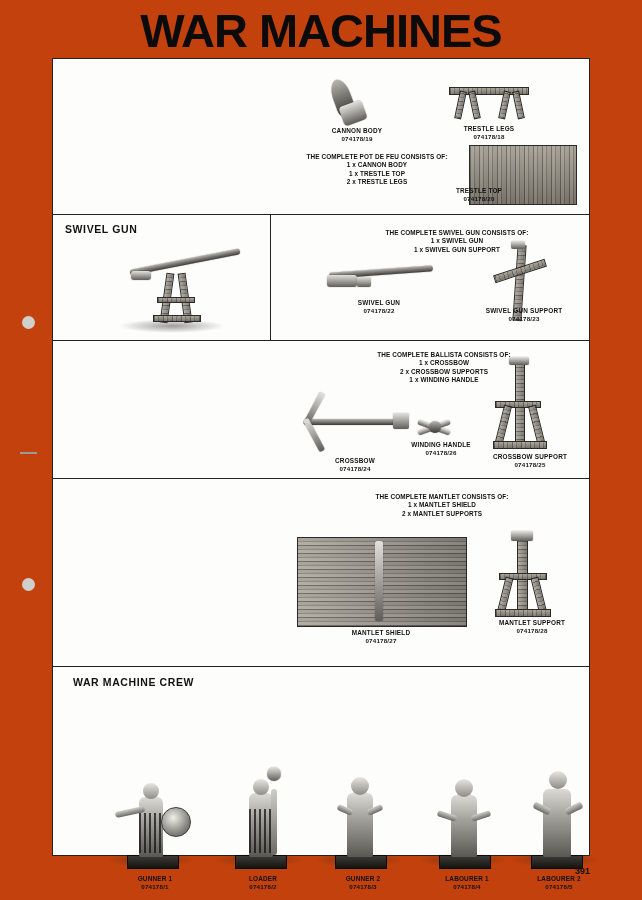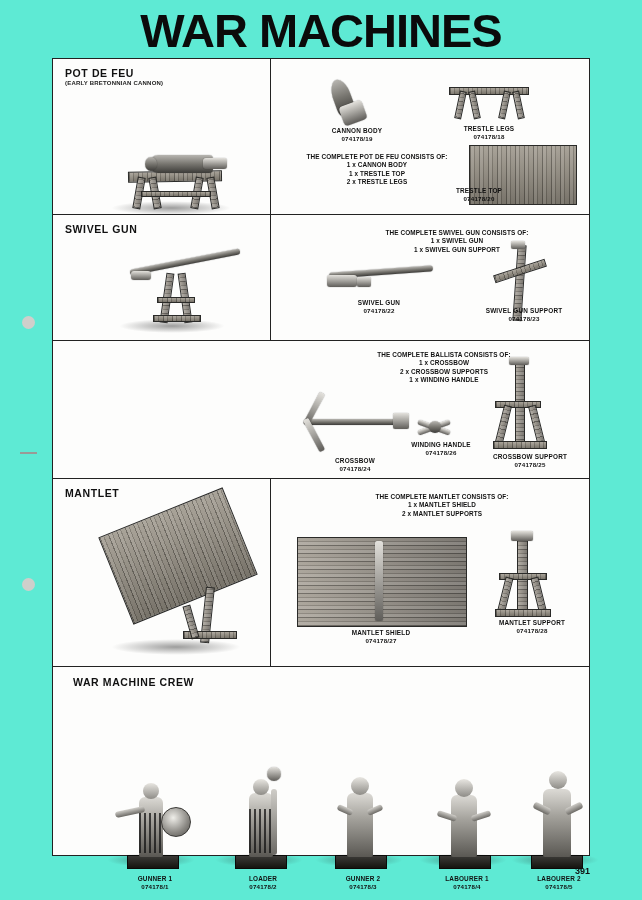--- a/index.html
+++ b/index.html
@@ -14,21 +14,21 @@
     font-family: "Liberation Sans", sans-serif;
     color: #111;
     overflow: hidden;
   }
 
   .page {
     position: absolute;
     left: 0; top: 0;
     width: 642px;
     height: 900px;
-    background: #5eead4;
+    background: #c2410c;
   }
 
   
   .title {
     position: absolute;
     left: 0;
     top: 6px;
     width: 642px;
     text-align: center;
     font-family: "Liberation Sans", sans-serif;
@@ -221,40 +221,20 @@
 
   <div class="hole" style="left:22px; top:316px; width:13px; height:13px;"></div>
   <div class="tick" style="left:20px; top:452px; width:17px; height:2px;"></div>
   <div class="hole" style="left:22px; top:578px; width:13px; height:13px;"></div>
 
   <div class="title">WAR MACHINES</div>
 
   <div class="grid">
 
     <div class="row" style="top:0; height:156px;">
-      <div class="cell-left">
-        <div class="sec-label">POT DE FEU</div>
-        <div class="sec-sub">(EARLY BRETONNIAN CANNON)</div>
-
-        <div>
-          <div class="shadow" style="left:58px; top:142px; width:120px; height:14px;"></div>
-
-          <div class="ph wood" style="left:75px; top:112px; width:92px; height:9px; transform:rotate(-1deg);"></div>
-
-          <div class="ph woodv" style="left:82px; top:118px; width:6px; height:30px; transform:rotate(10deg);"></div>
-          <div class="ph woodv" style="left:98px; top:118px; width:6px; height:30px; transform:rotate(-10deg);"></div>
-          <div class="ph woodv" style="left:140px; top:118px; width:6px; height:30px; transform:rotate(10deg);"></div>
-          <div class="ph woodv" style="left:156px; top:118px; width:6px; height:30px; transform:rotate(-10deg);"></div>
-          <div class="ph wood" style="left:88px; top:132px; width:68px; height:4px;"></div>
-
-          <div class="metal dark" style="left:96px; top:96px; width:64px; height:18px; border-radius:9px 4px 4px 9px;"></div>
-          <div class="metal" style="left:150px; top:99px; width:24px; height:11px; border-radius:3px;"></div>
-          <div class="metal dark" style="left:92px; top:98px; width:12px; height:14px; border-radius:50%;"></div>
-        </div>
-      </div>
 
       <div class="cell-right">
 
         <div>
           <div class="metal dark" style="left:62px; top:20px; width:18px; height:36px; border-radius:50% 50% 20% 20%; transform:rotate(-20deg);"></div>
           <div class="metal" style="left:70px; top:44px; width:24px; height:20px; border-radius:4px; transform:rotate(-20deg);"></div>
         </div>
         <div class="cap" style="left:36px; top:68px; width:100px;">
           <span>CANNON BODY</span><br>
           <span class="code">074178/19</span>
@@ -371,31 +351,20 @@
           <div class="ph wood" style="left:222px; top:100px; width:52px; height:6px;"></div>
         </div>
         <div class="cap" style="left:204px; top:112px; width:110px;">
           <span>CROSSBOW SUPPORT</span><br>
           <span class="code">074178/25</span>
         </div>
       </div>
     </div>
 
     <div class="row" style="top:420px; height:188px;">
-      <div class="cell-left">
-        <div class="sec-label">MANTLET</div>
-
-        <div>
-          <div class="shadow" style="left:58px; top:160px; width:130px; height:16px;"></div>
-          <div class="ph wood" style="left:58px; top:30px; width:132px; height:92px; transform:rotate(-22deg);"></div>
-          <div class="ph woodv" style="left:150px; top:108px; width:7px; height:54px; transform:rotate(6deg);"></div>
-          <div class="ph wood" style="left:130px; top:152px; width:52px; height:6px;"></div>
-          <div class="ph woodv" style="left:134px; top:126px; width:6px; height:32px; transform:rotate(-16deg);"></div>
-        </div>
-      </div>
 
       <div class="cell-right">
         <div class="consists" style="left:54px; top:14px; width:234px;">
           <div>THE COMPLETE MANTLET CONSISTS OF:</div>
           <div>1 x MANTLET SHIELD</div>
           <div>2 x MANTLET SUPPORTS</div>
         </div>
 
         <div>
           <div class="ph woodv" style="left:26px; top:58px; width:168px; height:88px;"></div>

